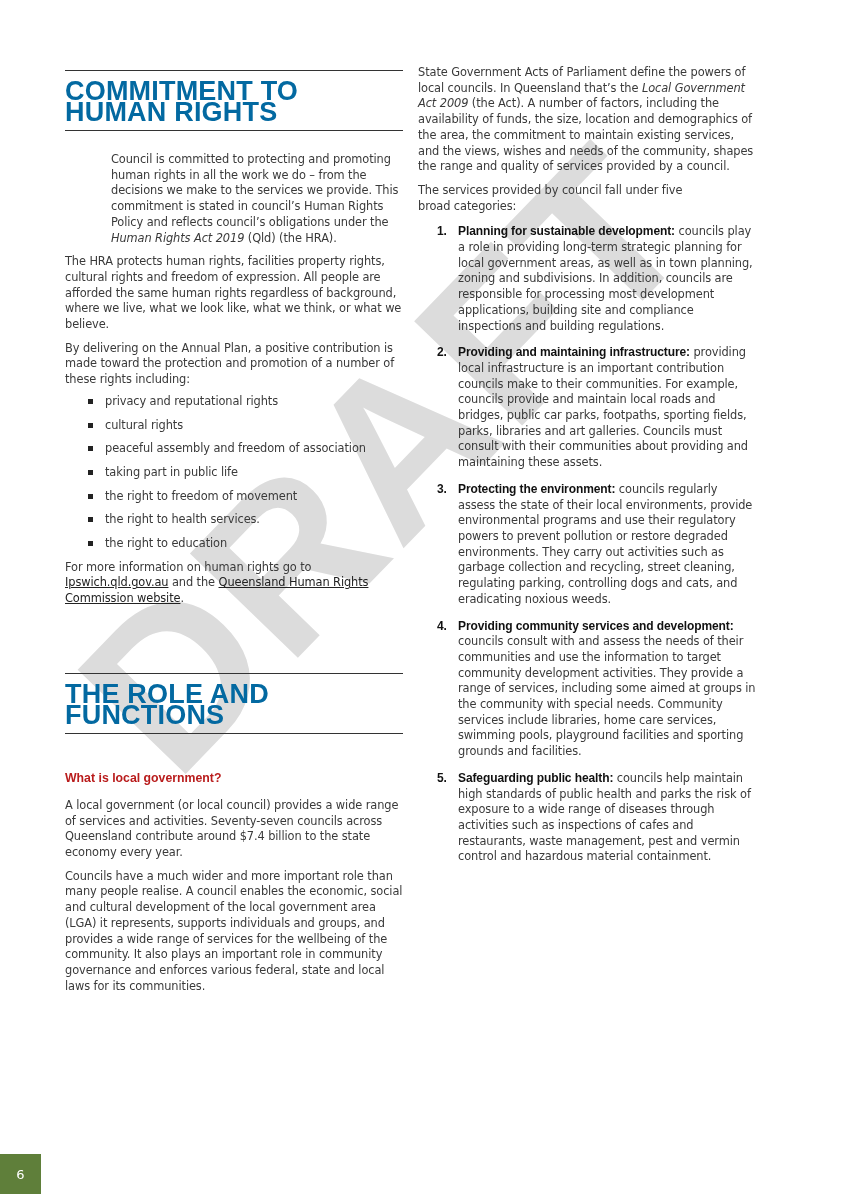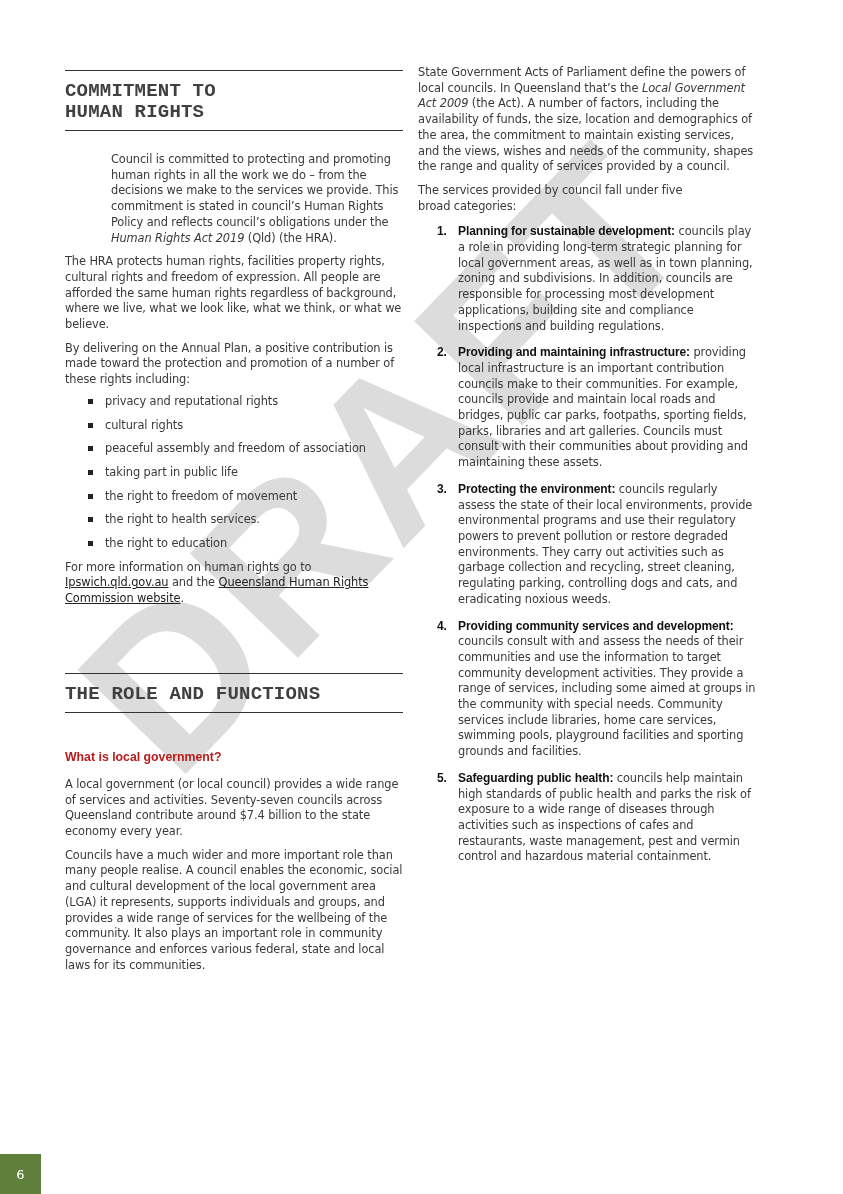--- a/index.html
+++ b/index.html
@@ -17,22 +17,22 @@
       transform: rotate(-46deg);
       transform-origin: 0 100%;
       z-index: 0; white-space: nowrap; line-height: 1;
       top: 590px; left: 200px;
     }
     .col { position: absolute; z-index: 1; }
     .col-left { left: 65px; top: 70px; width: 338px; }
     .col-right { left: 418px; top: 65px; width: 340px; }
     .rule { height: 0; border-top: 1.5px solid #333; margin: 0; }
     .h1 {
-      font-family: Liberation Mono, monospace; font-weight: bold;
-      font-size: 19px; line-height: 21px; color: #404040;
+      font-family: Liberation Sans, sans-serif; font-weight: bold;
+      font-size: 27px; line-height: 21px; color: #0369a1;
       margin: 10px 0 7px 0; letter-spacing: 0.2px;
     }
     p, li {
       font-size: 11.4px; line-height: 15.7px; margin: 0;
       letter-spacing: -0.1px;
     }
     p { margin-bottom: 8px; }
     .first-para { margin-top: 21px; margin-left: 46px; }
     em { font-style: italic; }
     .bullets { list-style: none; padding: 0; margin: 2px 0 8px 0; }

